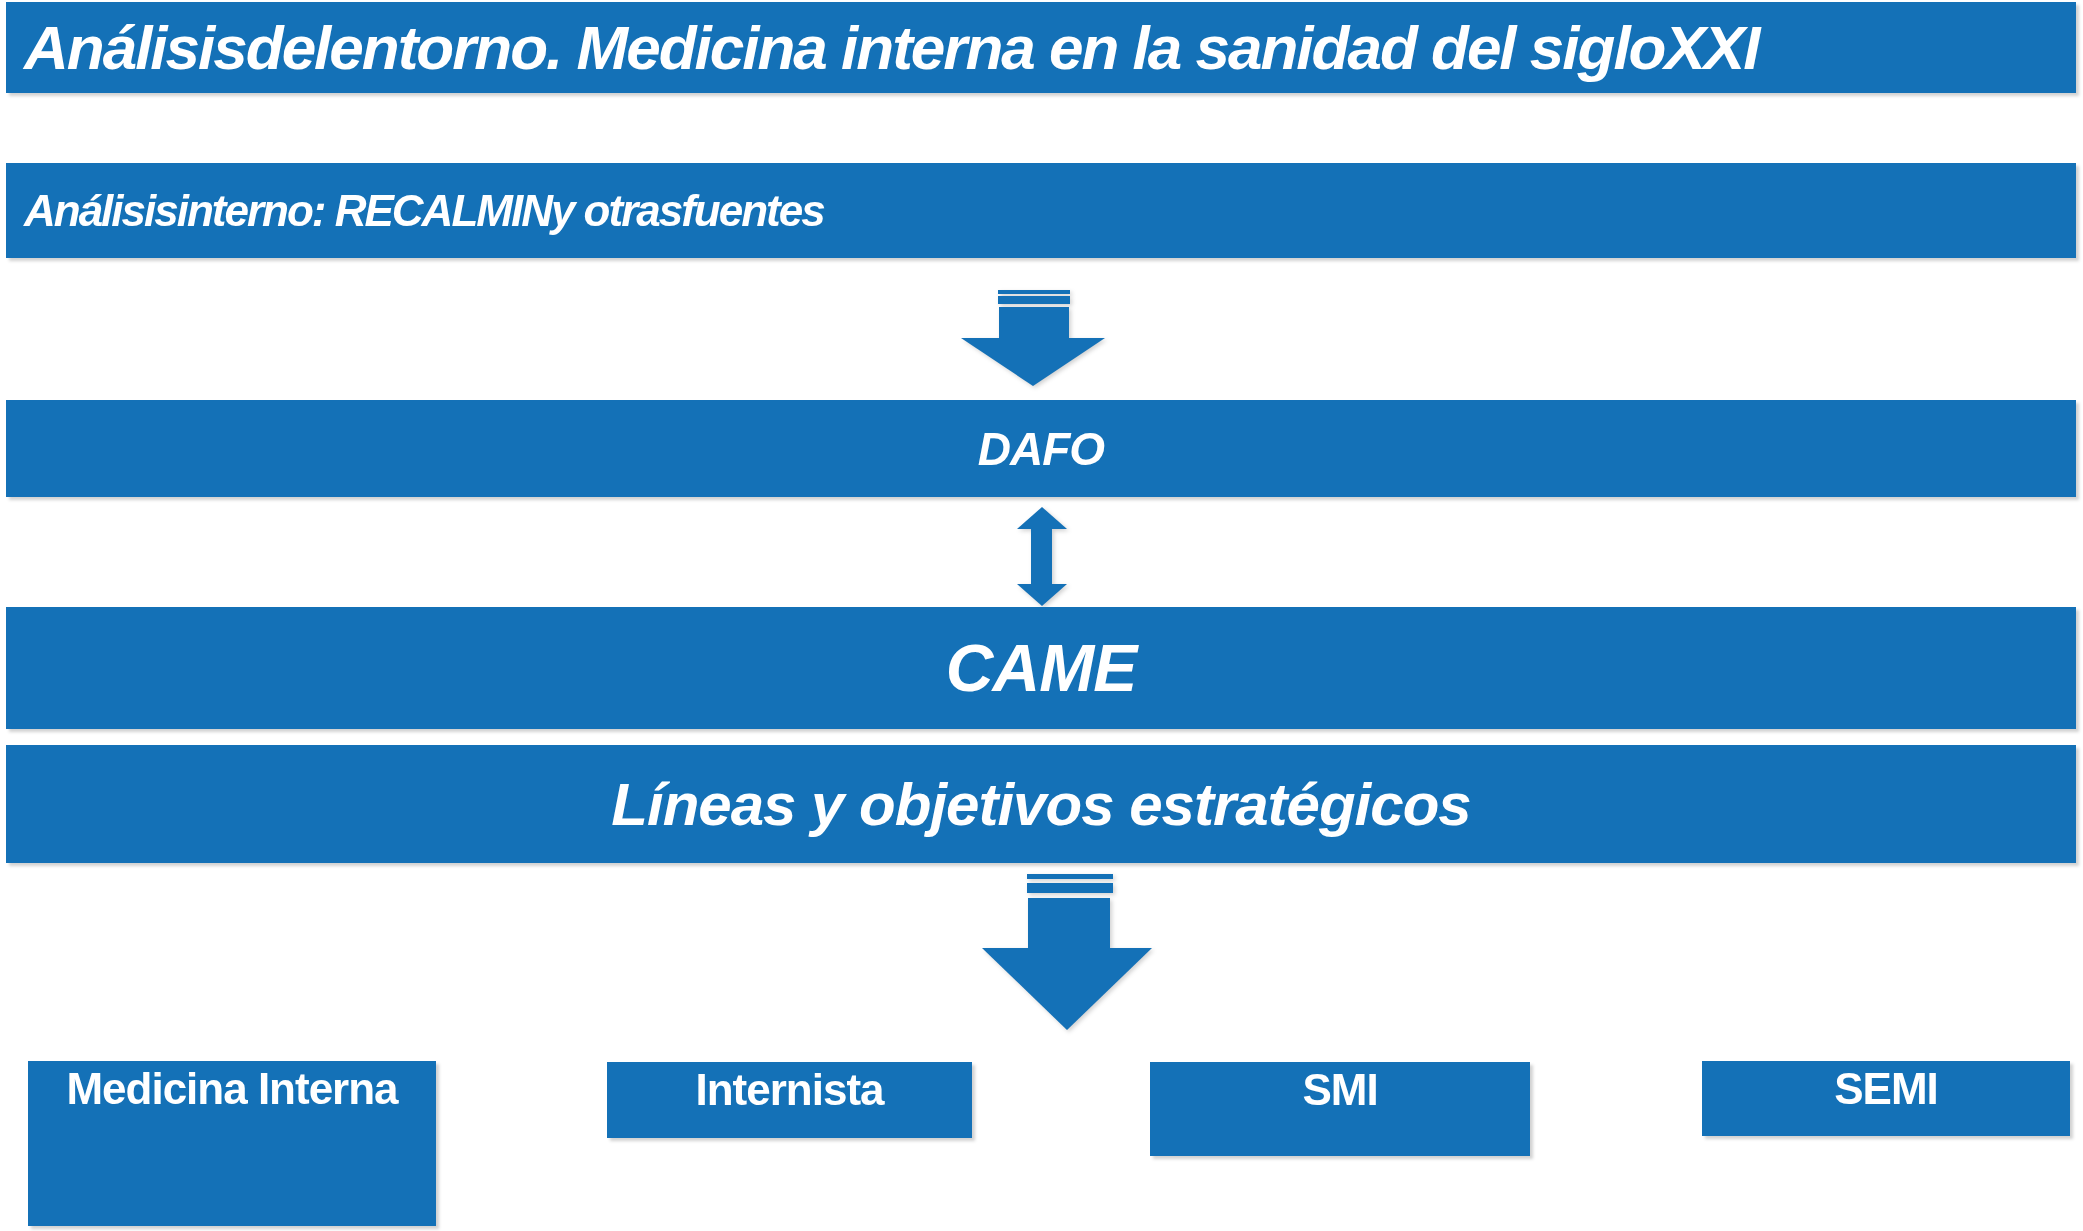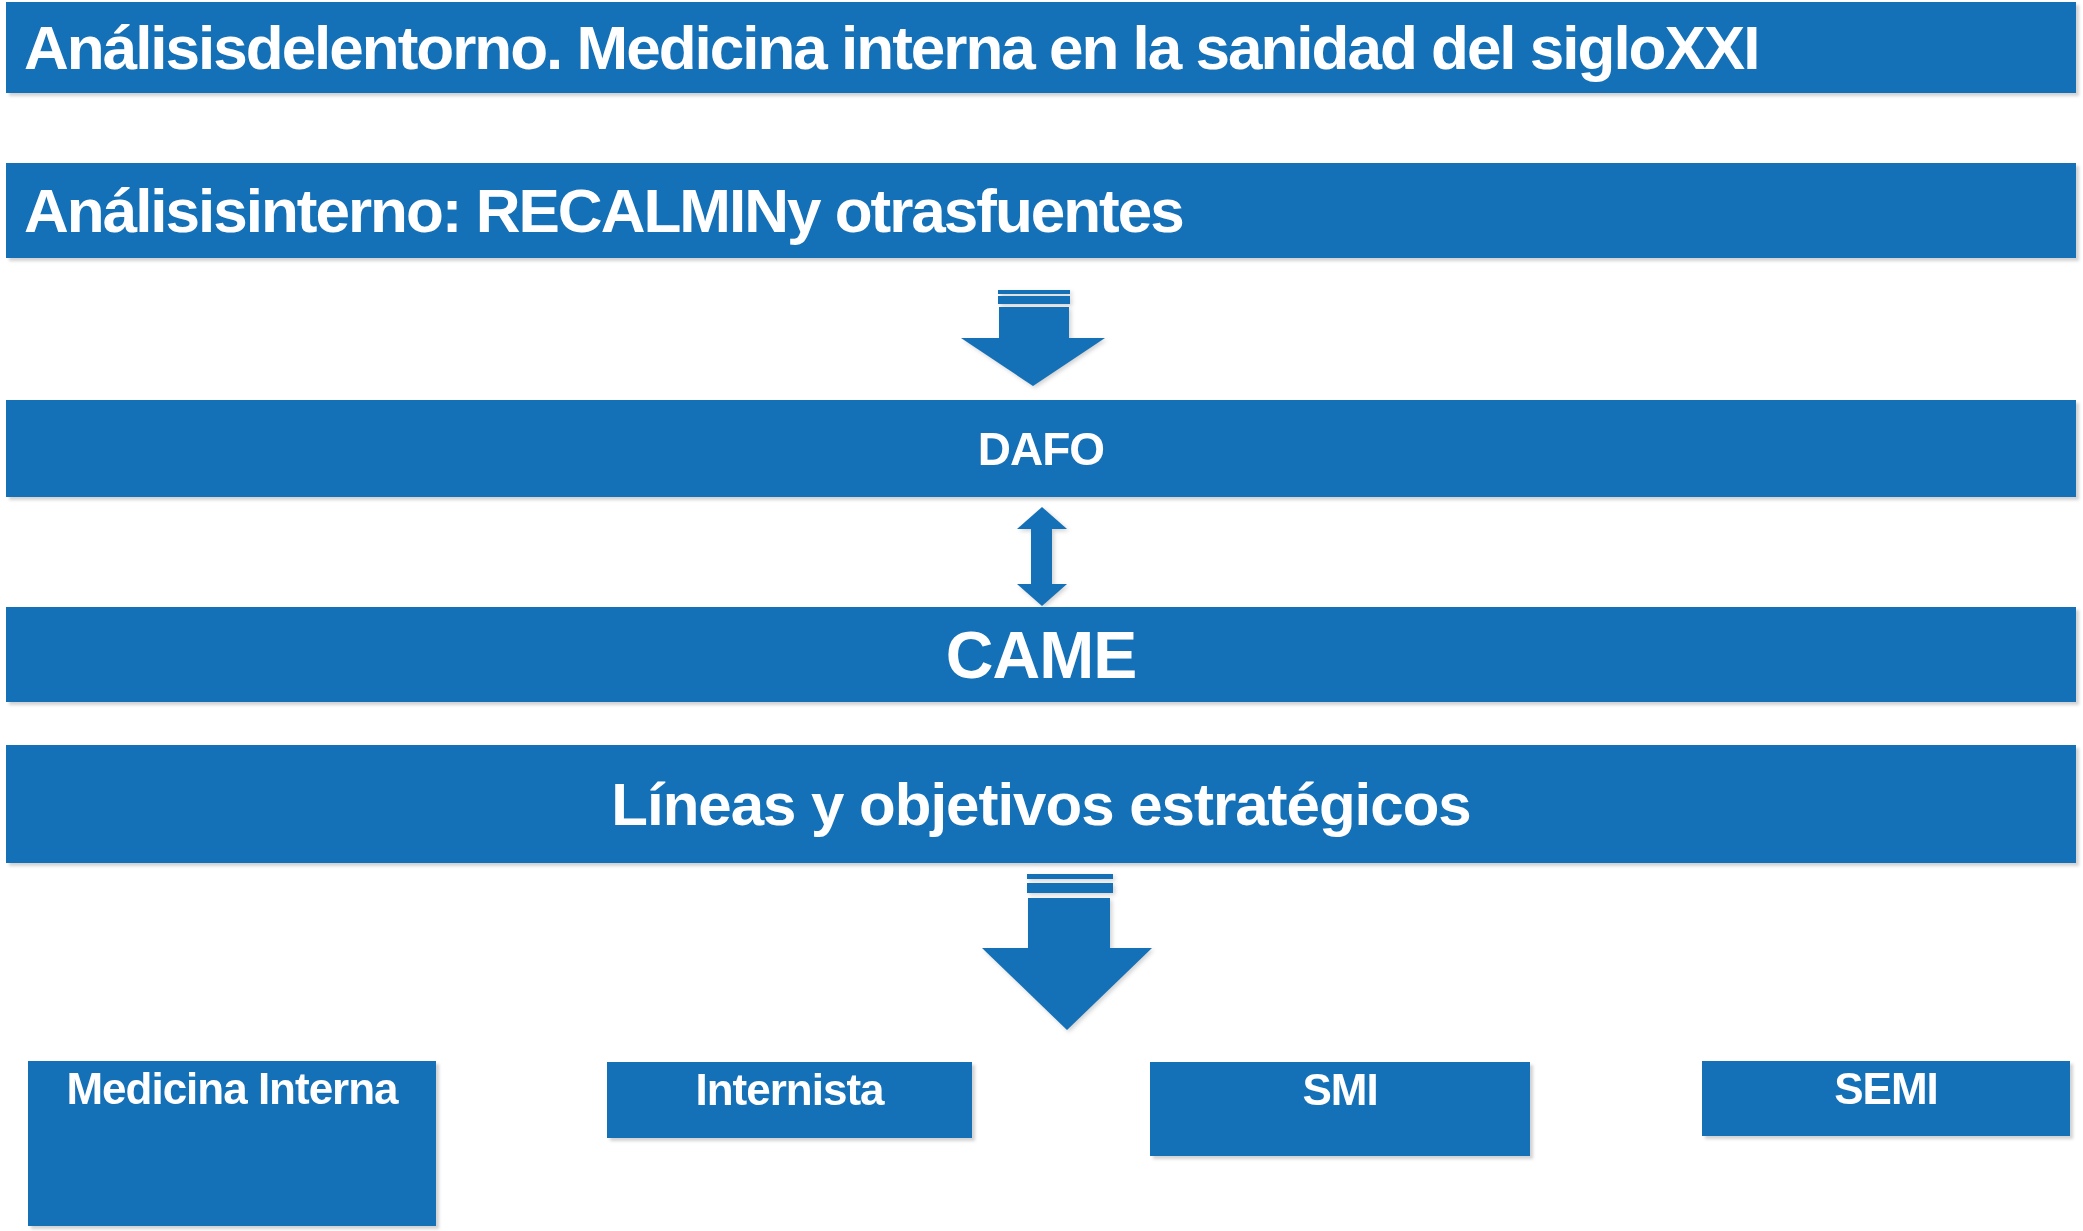--- a/index.html
+++ b/index.html
@@ -17,25 +17,25 @@
   }
   .bar{
     position:absolute;left:6px;width:2070px;
     background:var(--blue);
     color:var(--txt);
     display:flex;align-items:center;
     box-shadow:3px 3px 3px rgba(0,0,0,0.18);
   }
   .bar.left{justify-content:flex-start;padding-left:18px;box-sizing:border-box;}
   .bar.center{justify-content:center;}
-  .bar-text{white-space:nowrap;}
+  .bar-text{white-space:nowrap;font-style:italic;}
   #bar-entorno{top:2px;height:91px;font-size:62px;letter-spacing:-2px;}
-  #bar-interno{top:163px;height:95px;font-size:62px;letter-spacing:-2px;}
+  #bar-interno{top:163px;height:95px;font-size:44px;letter-spacing:-2px;}
   #bar-dafo{top:400px;height:97px;font-size:46px;letter-spacing:-1px;}
-  #bar-came{top:607px;height:95px;font-size:66px;letter-spacing:-1px;}
+  #bar-came{top:607px;height:122px;font-size:66px;letter-spacing:-1px;}
   #bar-lineas{top:745px;height:118px;font-size:60px;letter-spacing:-1px;}
 
   .shape{position:absolute;background:var(--blue);}
   .icon-group{position:absolute;left:0;top:0;width:0;height:0;filter:drop-shadow(2px 2px 2px rgba(0,0,0,0.18));}
 
   
   #a1-stripe1{left:998px;top:290px;width:72px;height:4px;}
   #a1-stripe2{left:998px;top:296px;width:72px;height:8px;}
   #a1-shaft{left:999px;top:307px;width:70px;height:31px;}
   #a1-head{

